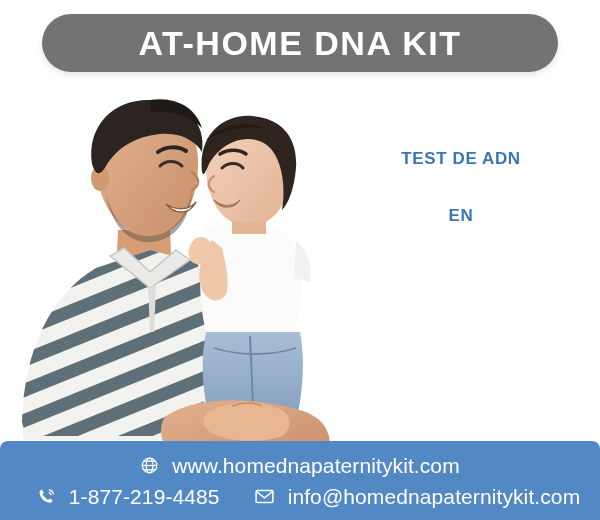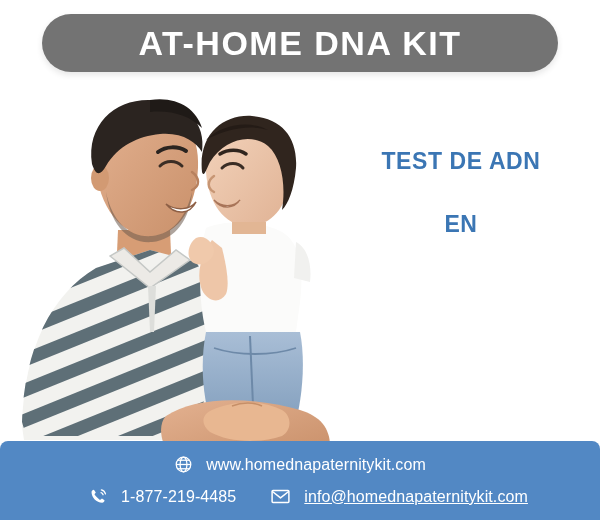--- a/index.html
+++ b/index.html
@@ -56,21 +56,21 @@
   
   .headline-block {
     position: absolute;
     left: 330px;
     top: 150px;
     width: 262px;
     text-align: center;
   }
   .headline-line {
     color: #3b76b4;
-    font-size: 23px;
+    font-size: 17px;
     font-weight: bold;
     letter-spacing: 0.6px;
     line-height: 1;
     font-family: "Liberation Sans", sans-serif;
     white-space: nowrap;
   }
   .headline-line.l1 { margin-bottom: 40px; }
   .headline-line.l2 { margin-bottom: 40px; }
   .headline-line.l3 { margin-bottom: 0; }
 
@@ -100,30 +100,30 @@
   .footer-row-bottom {
     left: 17px;
     right: 0;
     top: 45px;
     justify-content: center;
   }
   .footer-item {
     display: flex;
     align-items: center;
   }
-  .footer-item + .footer-item { margin-left: 34px; text-decoration: underline; }
+  .footer-item + .footer-item { margin-left: 34px; }
   .footer-icon {
     display: inline-flex;
     align-items: center;
     justify-content: center;
     margin-right: 13px;
     flex: 0 0 auto;
   }
   .footer-text {
-    font-size: 16px;
+    font-size: 21px;
     line-height: 1;
     color: #ffffff;
     letter-spacing: 0.1px;
     white-space: nowrap;
     font-family: "Liberation Sans", sans-serif;
   }
 </style>
 </head>
 <body>
 

